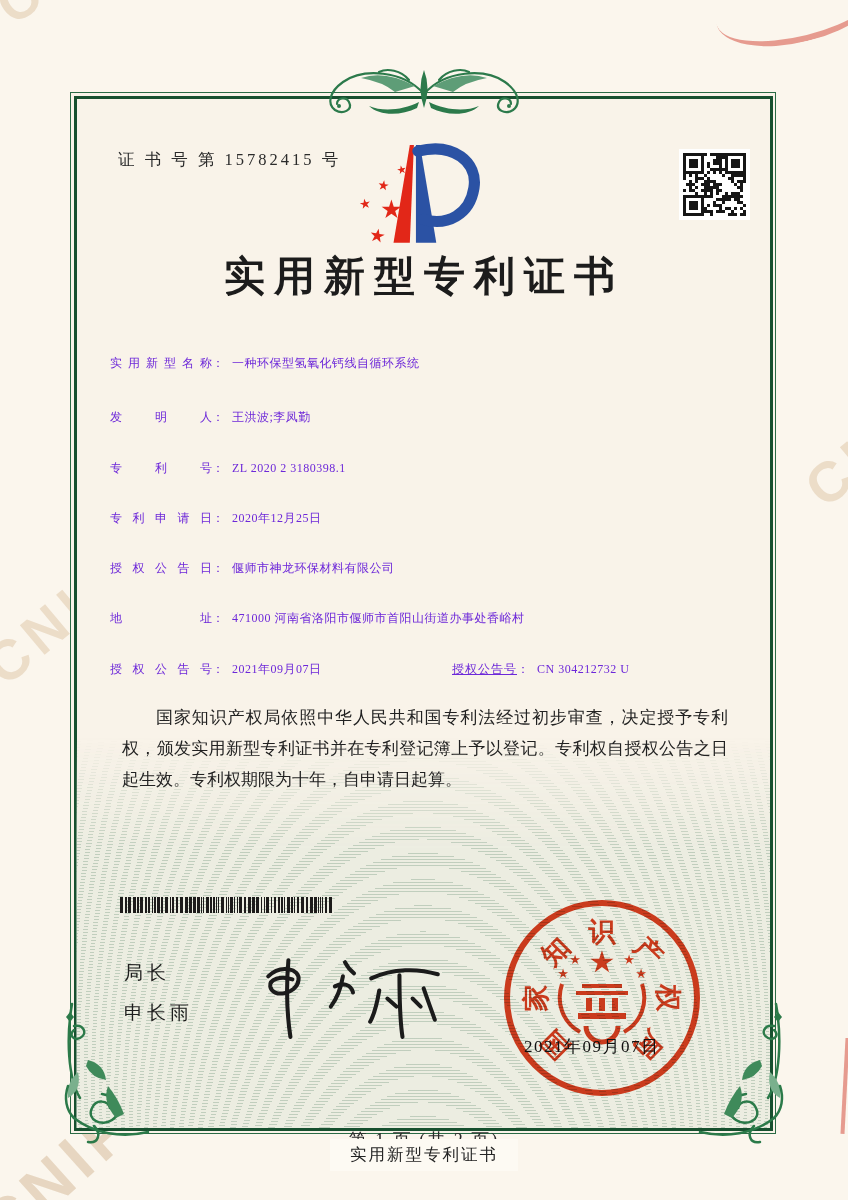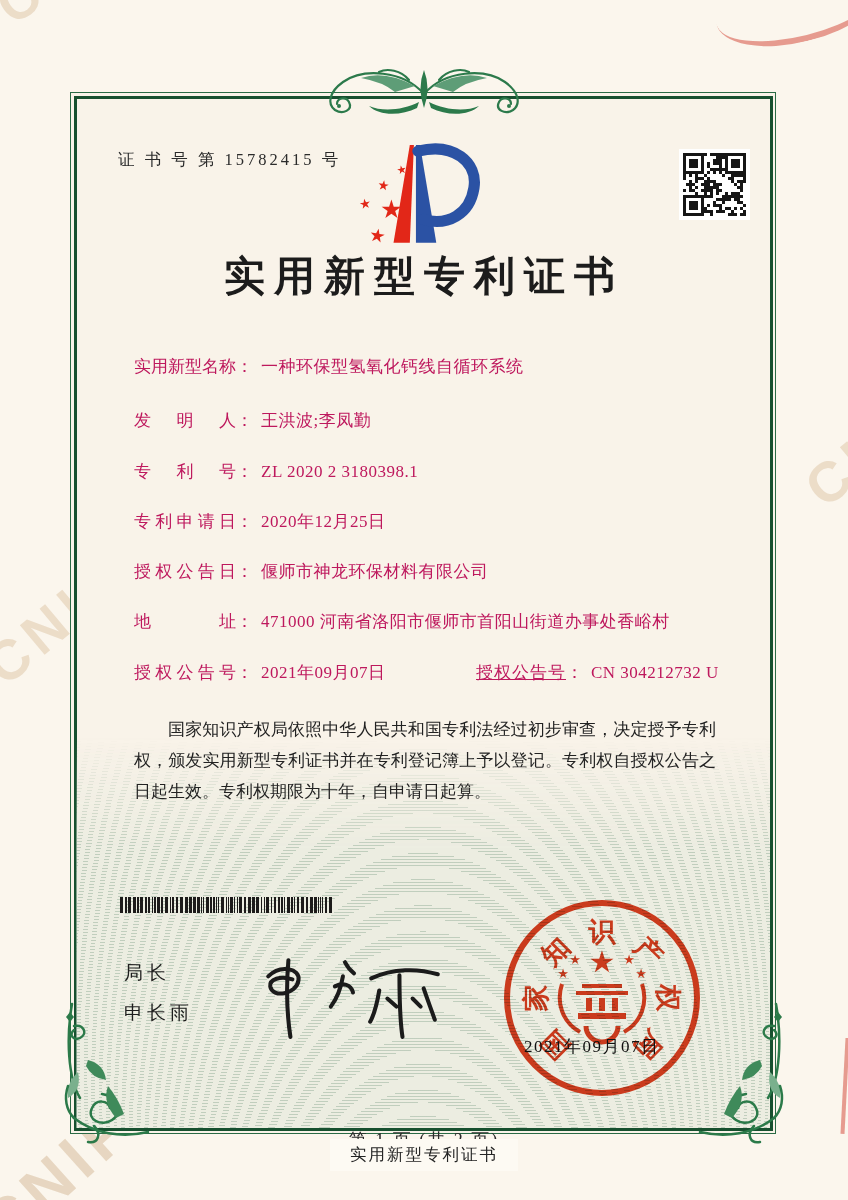--- a/index.html
+++ b/index.html
@@ -52,34 +52,34 @@
     position:absolute;left:679px;top:149px;z-index:4;background:#fff;padding:4px;
     display:grid;grid-template-columns:repeat(21,3px);grid-template-rows:repeat(21,3px);
   }
   .qr i{display:block;width:3px;height:3px;}
   .qr i.d{background:#161616;}
   .title{
     position:absolute;left:0;top:249px;width:100%;text-align:center;z-index:4;
     font-size:41px;font-weight:bold;letter-spacing:9px;color:#1c1c1c;
   }
   
-  .field{position:absolute;left:134px;z-index:4;font-size:17px;color:#be185d;white-space:nowrap;}
+  .field{position:absolute;left:110px;z-index:4;font-size:12px;color:#6d28d9;white-space:nowrap;}
   .f-label{display:inline-block;width:102px;text-align:justify;text-align-last:justify;vertical-align:top;}
   .f-colon{display:inline-block;margin-right:8px;}
   .f-value{letter-spacing:.5px;}
   .fr1{top:355px;} .fr2{top:409px;} .fr3{top:460px;} .fr4{top:510px;} .fr5{top:560px;} .fr6{top:610px;}
   .fr7{top:661px;}
   .grant-right{position:absolute;left:342px;top:0;}
   .f-label-sm{display:inline-block;letter-spacing:1px;text-decoration:underline;}
   
   .body-text{
     position:absolute;left:118px;top:698px;width:614px;z-index:4;
     font-size:17px;line-height:31px;text-align:justify;color:#222;
   }
-  .body-text p{margin:16px;text-indent:2em;}
+  .body-text p{margin:4px;text-indent:2em;}
   
   .barcode{position:absolute;left:120px;top:897px;width:218px;height:16px;z-index:4;
     display:flex;align-items:stretch;}
   .barcode b{display:block;background:#1d1b1a;}
   .barcode s{display:block;}
   
   .officer-title{position:absolute;left:124px;top:960px;font-size:19px;letter-spacing:4px;z-index:4;color:#1d1d1d;}
   .officer-name{position:absolute;left:124px;top:1000px;font-size:19px;letter-spacing:4px;z-index:4;color:#1d1d1d;}
   .signature{position:absolute;left:246px;top:948px;width:212px;height:96px;z-index:4;}
   

